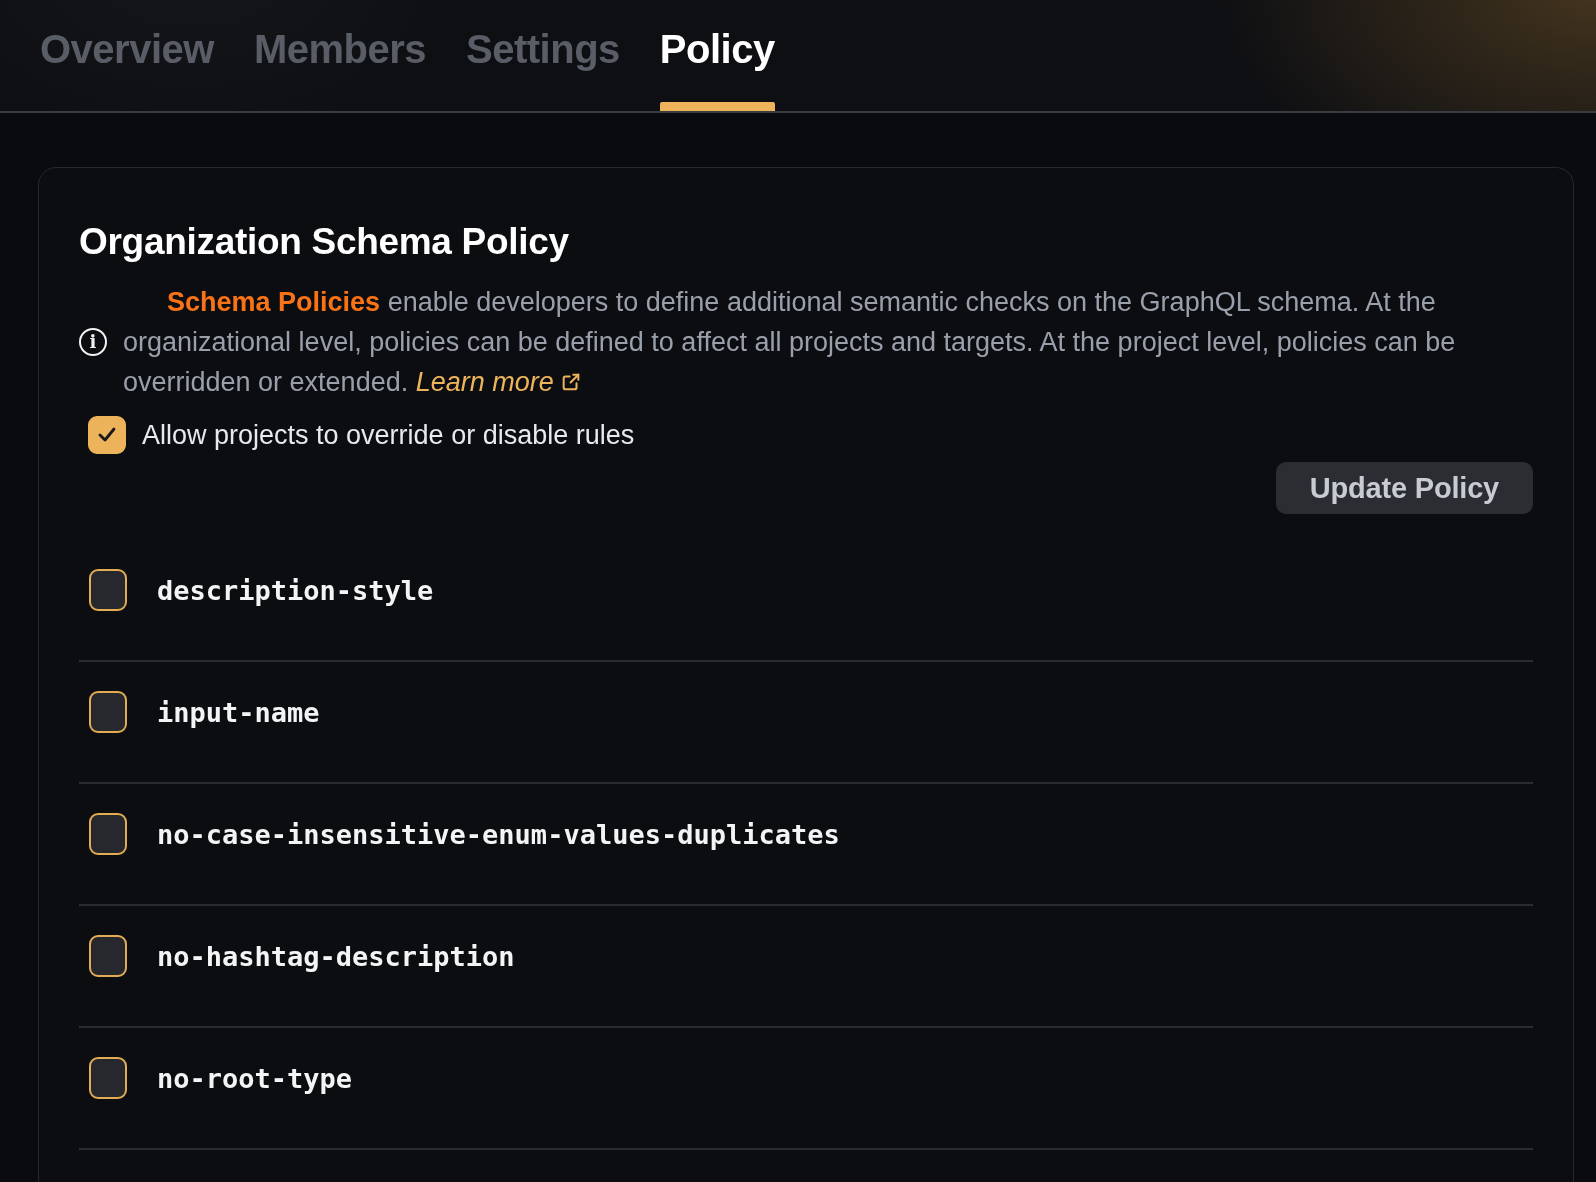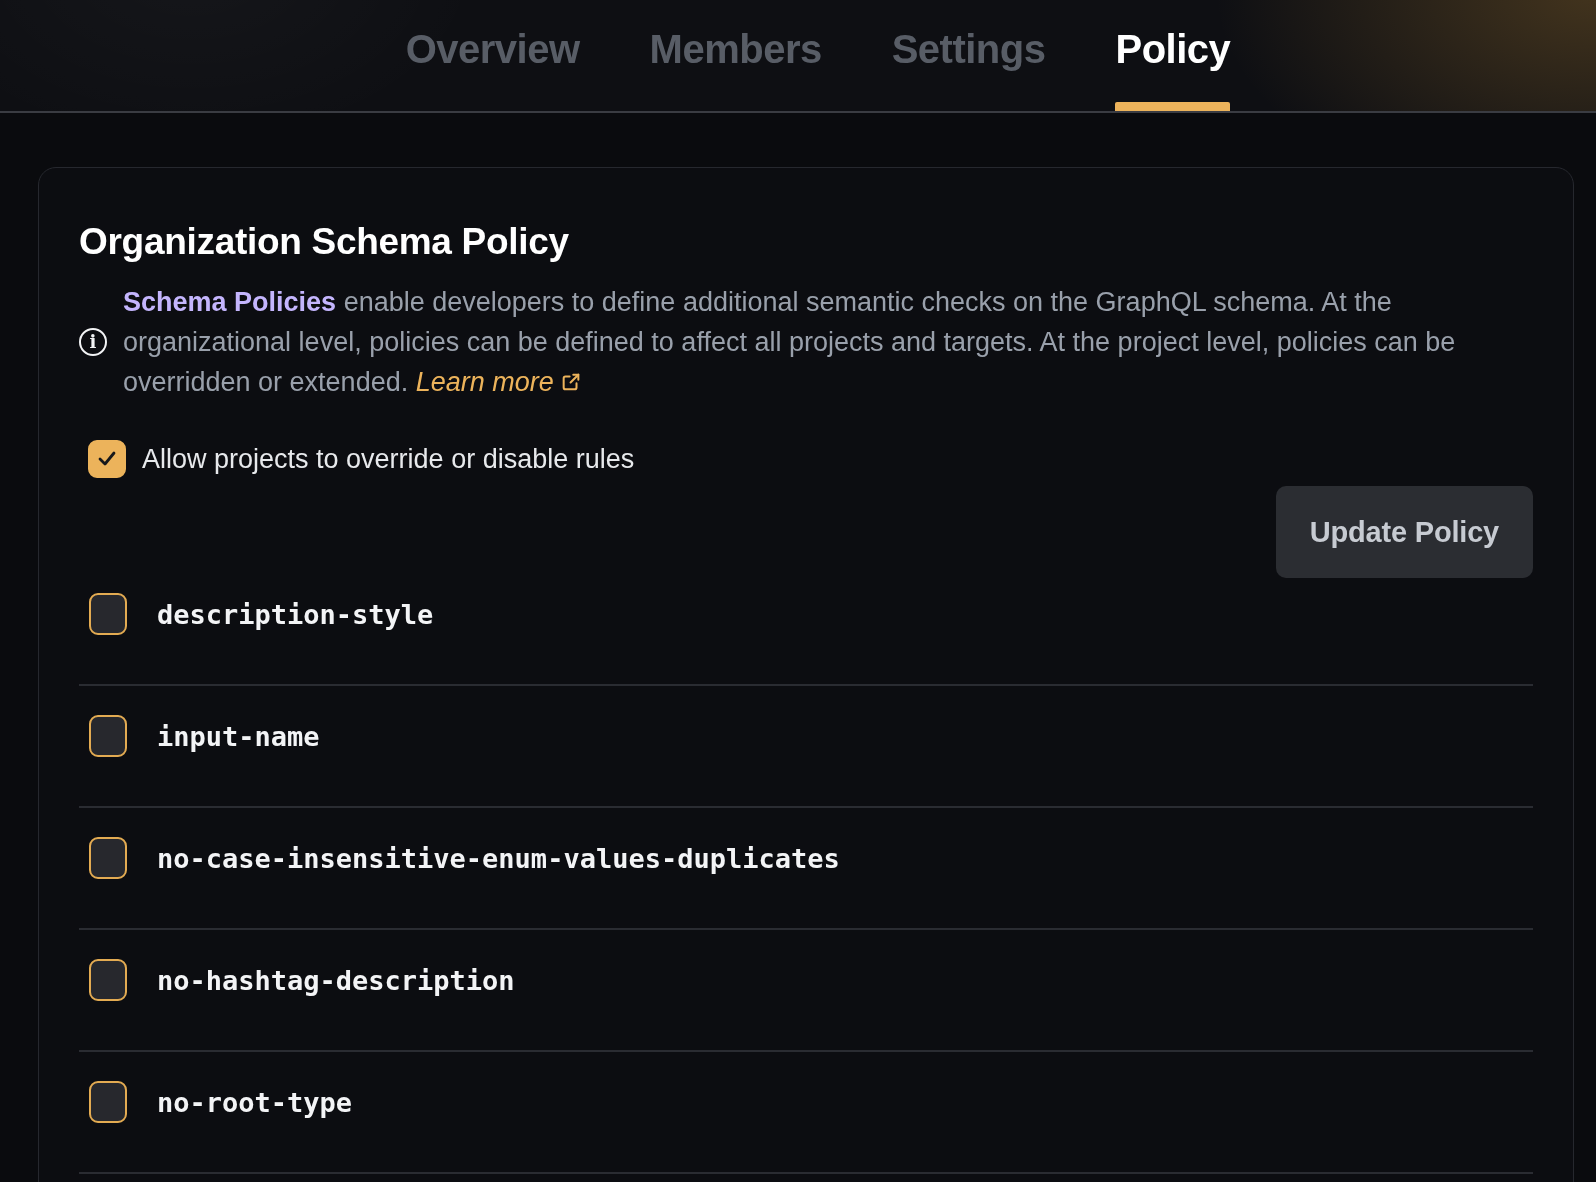--- a/index.html
+++ b/index.html
@@ -8,28 +8,27 @@
     background: #0a0b0e;
     font-family: "Liberation Sans", "DejaVu Sans", sans-serif;
     color: #e8eaed;
   }
 
   
   .tabbar {
     height: 113px;
     display: flex;
     align-items: stretch;
-    gap: 70px;
+    gap: 40px;
     padding-left: 40px;
     background:
       radial-gradient(560px 330px at 100% -8%, rgba(190,138,54,0.30), rgba(190,138,54,0) 68%),
       radial-gradient(420px 260px at 12% -30%, rgba(255,255,255,0.03), rgba(255,255,255,0) 70%),
       #0e0f13;
     border-bottom: 2px solid #3a3c42;
-    justify-content: center;
   }
   .tab {
     position: relative;
     display: flex;
     align-items: flex-start;
     padding-top: 27px;
     font-size: 40px;
     font-weight: 700;
     color: #585d66;
     letter-spacing: -0.5px;
@@ -84,32 +83,32 @@
     font-family: "DejaVu Serif", serif;
     font-size: 18px; font-weight: 700; color: #f2f3f5;
     line-height: 1;
   }
   .info-text {
     font-size: 27px;
     line-height: 40px;
     color: #99a0ab;
     max-width: 1392px;
   }
-  .info-text b { color: #c4b5fd; font-weight: 700; }
+  .info-text b { color: #f97316; font-weight: 700; margin-left: 44px; }
   .learn-more {
     color: var(--accent);
     text-decoration: none;
     white-space: nowrap;
     cursor: pointer;
     font-style: italic;
   }
   .ext-icon { vertical-align: -2px; margin-left: 6px; }
 
   .allow-row {
-    margin-top: 38px;
+    margin-top: 14px;
     display: flex;
     align-items: center;
     height: 38px;
   }
   .checkbox {
     width: 38px; height: 38px;
     border-radius: 9px;
     background: #27282d;
     border: 2px solid #e3ab52;
     display: flex; align-items: center; justify-content: center;
@@ -127,21 +126,21 @@
     cursor: pointer;
   }
 
   .btn-row {
     margin-top: 8px;
     display: flex;
     justify-content: flex-end;
     height: 72px;
   }
   .update-btn {
-    height: 92px;
+    height: 52px;
     padding: 0 34px;
     background: #2b2d32;
     color: #c7cbd2;
     border: none;
     border-radius: 10px;
     font-family: inherit;
     font-size: 29px;
     font-weight: 700;
     letter-spacing: -0.2px;
     cursor: pointer;

